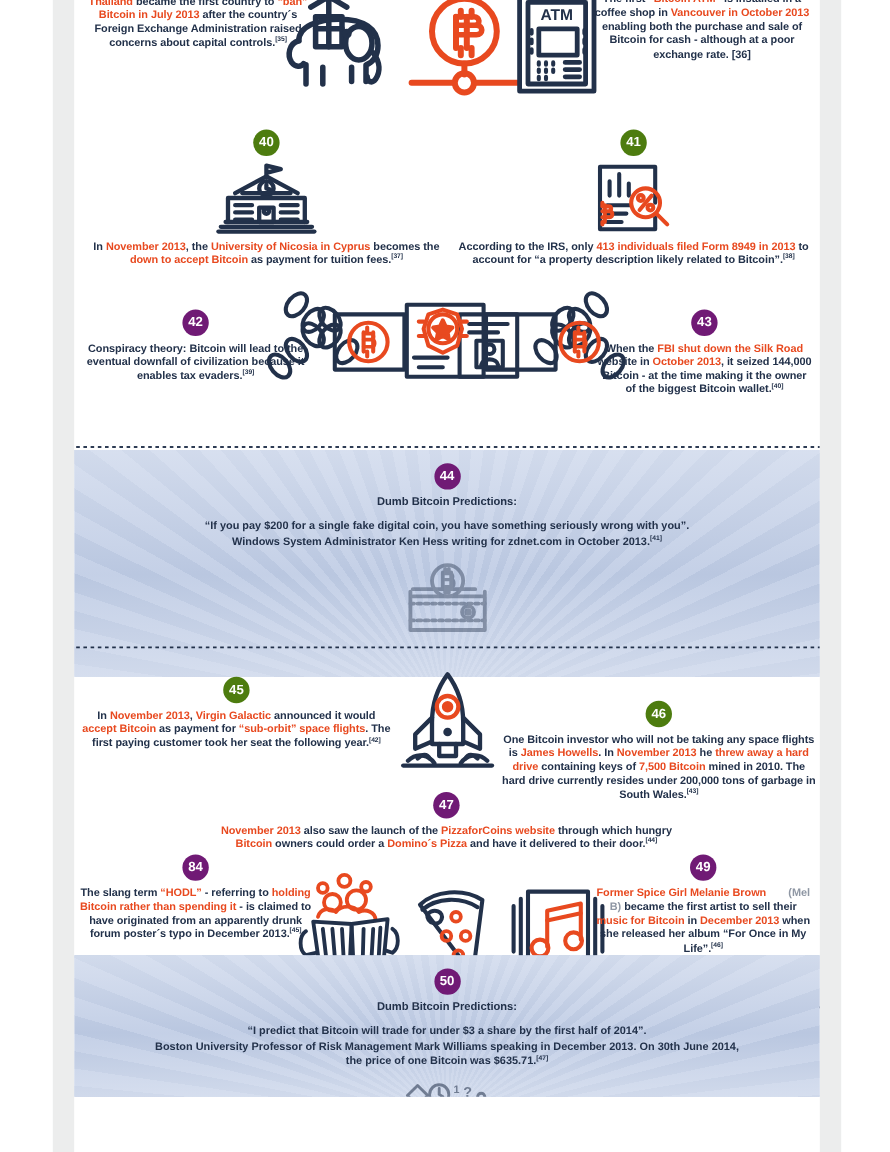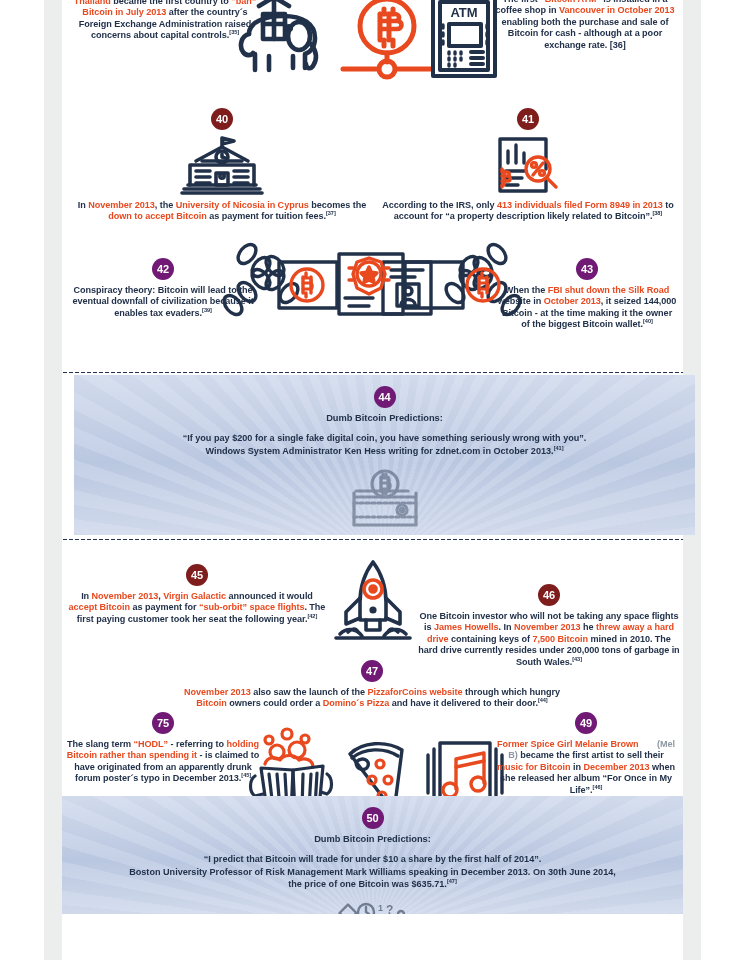--- a/index.html
+++ b/index.html
@@ -29,21 +29,21 @@
   .txt .g{ color:#8f97a4;padding-left:16px; }
   sup{ font-size:5.6px; vertical-align:super; line-height:0; }
 
   
   .badge{
     width:22px; height:22px; border-radius:50%;
     display:flex; align-items:center; justify-content:center;
     color:#ffffff; font-size:11px; font-weight:bold;
     margin:0 auto 5px auto; font-family:"Liberation Sans", sans-serif;
   }
-  .badge.orange{ background:#7f1d1d; }
+  .badge.orange{ background:#4d7c0f; }
   .badge.navy{ background:#701a75; }
 
   
   .blk{ position:absolute; }
   .ico{ position:absolute; }
 
   
   .sunpanel{
     position:absolute; left:0; width:621px;
     background:
@@ -234,21 +234,21 @@
     <div class="badge navy">42</div>
     <div class="txt"><span class="n">Conspiracy theory: Bitcoin will lead to the eventual downfall of civilization because it enables tax evaders.</span><sup>[39]</sup></div>
   </div>
 
   <div class="blk" style="left:435px; top:258px; width:180px;">
     <div class="badge navy">43</div>
     <div class="txt"><span class="n">When the </span><span class="o">FBI shut down the Silk Road</span><span class="n"> website in </span><span class="o">October 2013</span><span class="n">, it seized 144,000 Bitcoin - at the time making it the owner of the biggest Bitcoin wallet.</span><sup>[40]</sup></div>
   </div>
 
   <div class="dotrule" style="top:371px;"></div>
-  <div class="sunpanel" style="top:375px; height:160px;margin-left:12px;">
+  <div class="sunpanel" style="top:375px; height:189px;">
     <div class="inner" style="padding-top:11px;">
       <div class="badge navy">44</div>
       <div class="sun-title">Dumb Bitcoin Predictions:</div>
       <div class="sun-quote">“If you pay $200 for a single fake digital coin, you have something seriously wrong with you”.</div>
       <div class="sun-quote">
         <span>Windows System Administrator Ken Hess writing for zdnet.com in October 2013.</span><sup>[41]</sup>
       </div>
       <div style="display:flex; justify-content:center; margin-top:12px; opacity:.42;">
         <svg width="78" height="62" viewBox="0 0 78 62">
           <g fill="none" stroke="#22314a" stroke-width="3.2" stroke-linecap="round" stroke-linejoin="round">
@@ -295,21 +295,21 @@
     <div class="badge orange">46</div>
     <div class="txt"><span class="n">One Bitcoin investor who will not be taking any space flights is </span><span class="o">James Howells</span><span class="n">. In </span><span class="o">November 2013</span><span class="n"> he </span><span class="o">threw away a hard drive</span><span class="n"> containing keys of </span><span class="o">7,500 Bitcoin</span><span class="n"> mined in 2010. The hard drive currently resides under 200,000 tons of garbage in South Wales.</span><sup>[43]</sup></div>
   </div>
 
   <div class="blk" style="left:110px; top:660px; width:400px;">
     <div class="badge navy">47</div>
     <div class="txt"><span class="o">November 2013</span><span class="n"> also saw the launch of the </span><span class="o">PizzaforCoins website</span><span class="n"> through which hungry </span><span class="o">Bitcoin</span><span class="n"> owners could order a </span><span class="o">Domino´s Pizza</span><span class="n"> and have it delivered to their door.</span><sup>[44]</sup></div>
   </div>
 
   <div class="blk" style="left:4px; top:712px; width:194px;">
-    <div class="badge navy">75</div>
+    <div class="badge navy">84</div>
     <div class="txt"><span class="n">The slang term </span><span class="o">“HODL”</span><span class="n"> - referring to </span><span class="o">holding Bitcoin rather than spending it</span><span class="n"> - is claimed to have originated from an apparently drunk forum poster´s typo in December 2013.</span><sup>[45]</sup></div>
   </div>
 
   <div class="ico" style="left:185px; top:730px;">
     <svg width="90" height="90" viewBox="0 0 90 90">
       <g fill="none" stroke="#e8491f" stroke-width="3.2" stroke-linecap="round" stroke-linejoin="round">
         <circle cx="22" cy="10" r="4"></circle>
         <circle cx="40" cy="4" r="5"></circle>
         <circle cx="58" cy="9" r="4"></circle>
         <circle cx="30" cy="22" r="7"></circle>
@@ -361,21 +361,21 @@
   <div class="blk" style="left:432px; top:712px; width:184px;">
     <div class="badge navy">49</div>
     <div class="txt"><span class="o">Former Spice Girl Melanie Brown</span><span class="g"> (Mel B)</span><span class="n"> became the first artist to sell their </span><span class="o">music for Bitcoin</span><span class="n"> in </span><span class="o">December 2013</span><span class="n"> when she released her album “For Once in My Life”.</span><sup>[46]</sup></div>
   </div>
 
   <div class="dotrule" style="top:838px;"></div>
   <div class="sunpanel" style="top:796px; height:118px;">
     <div class="inner" style="padding-top:11px;">
       <div class="badge navy">50</div>
       <div class="sun-title">Dumb Bitcoin Predictions:</div>
-      <div class="sun-quote">“I predict that Bitcoin will trade for under $10 a share by the first half of 2014”.</div>
+      <div class="sun-quote">“I predict that Bitcoin will trade for under $3 a share by the first half of 2014”.</div>
       <div class="sun-quote">Boston University Professor of Risk Management Mark Williams speaking in December 2013. On 30th June 2014,</div>
       <div class="sun-quote">
         <span>the price of one Bitcoin was $635.71.</span><sup>[47]</sup>
       </div>
       <div style="display:flex; justify-content:center; margin-top:8px; opacity:.55;">
         <svg width="70" height="26" viewBox="0 0 70 26">
           <g fill="none" stroke="#22314a" stroke-width="2.4" stroke-linecap="round" stroke-linejoin="round">
             <rect x="4" y="8" width="12" height="12" transform="rotate(45 10 14)"></rect>
             <circle cx="28" cy="13" r="8"></circle>
             <path d="M28 8 L28 13 L31 15"></path>

